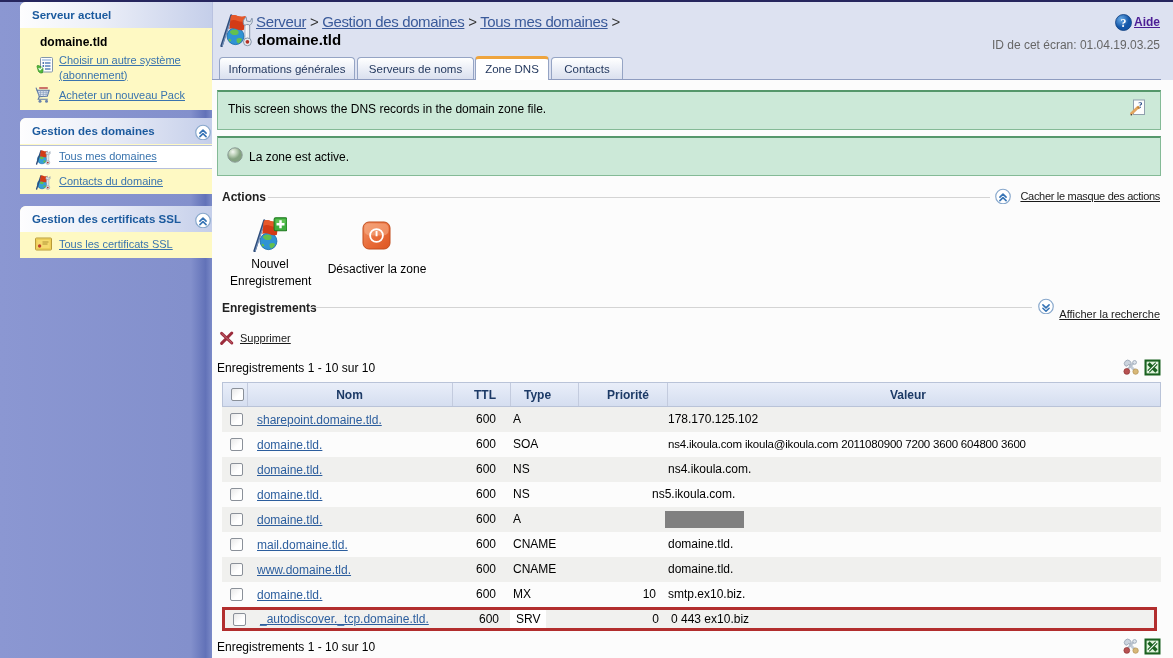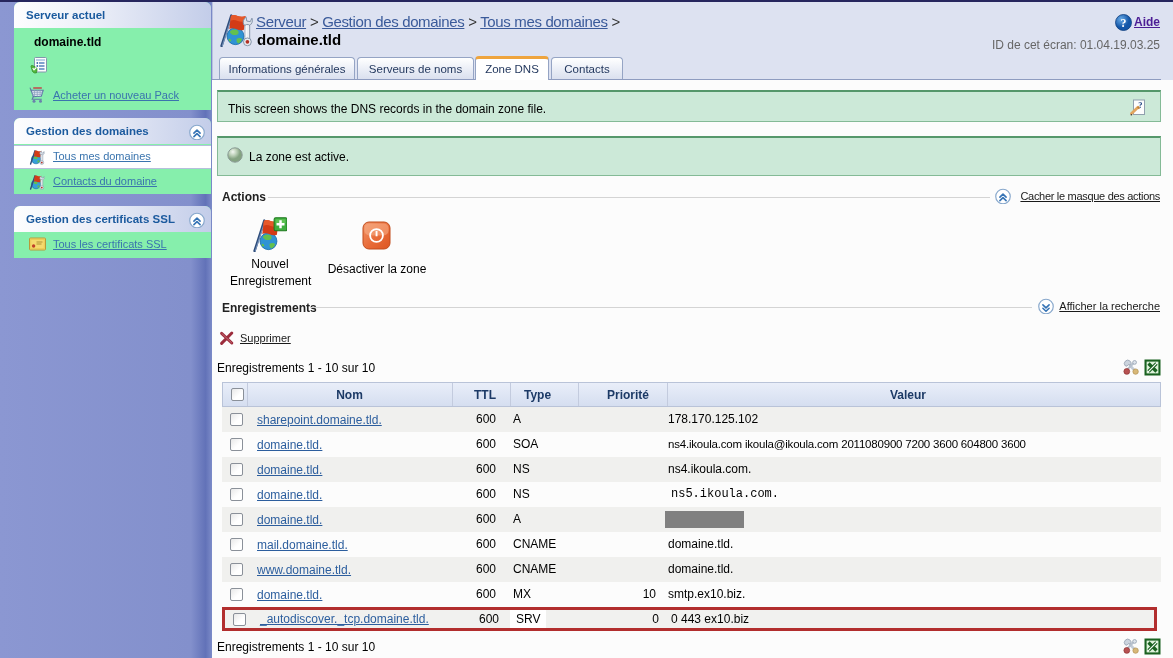--- a/index.html
+++ b/index.html
@@ -2,21 +2,21 @@
 <html><head>
 <meta charset="utf-8">
 <style>
 * { margin:0; padding:0; box-sizing:border-box; }
 body { font-family:"Liberation Sans", sans-serif; }
 #page { position:relative; width:1173px; height:658px; background:#ffffff; overflow:hidden; }
 #topline { position:absolute; left:0; top:0; width:1173px; height:2px; background:#26265e; }
 
 #sidebar { position:absolute; left:0; top:2px; width:212px; height:656px;
   background:linear-gradient(90deg,#8b97d2 0%,#8390cc 90%,#6272b8 97%,#7c8bc8 100%); }
-.panel { position:absolute; left:14px; width:197px; background:#86efac; border-radius:6px 6px 0 0; }
+.panel { position:absolute; left:20px; width:197px; background:#fef9c3; border-radius:6px 6px 0 0; }
 .phead { position:relative; height:26px; border-radius:6px 6px 0 0;
   background:linear-gradient(90deg,#fdfdfe 0%,#eceff8 40%,#c3cde9 100%);
   color:#1b5a9e; font-weight:bold; font-size:11.5px; line-height:26px; padding-left:12px; }
 .phead .coll { position:absolute; right:6px; top:5px; }
 .slink { color:#3a74ae; text-decoration:underline; font-size:11px; }
 .item { position:relative; height:24px; font-size:11px; }
 .item .ic { position:absolute; left:15px; top:3px; }
 .item a { position:absolute; left:39px; top:4px; }
 .item.sel { background:#fff; border-top:1px solid #b6bfdc; border-bottom:1px solid #b6bfdc; }
 
@@ -63,20 +63,21 @@
           <rect x="4.5" y="1.5" width="12" height="14.5" rx="1" fill="#fdfdfd" stroke="#8296ac" stroke-width="1"></rect>
           <rect x="6" y="3" width="9" height="2" fill="#bcd0e8"></rect>
           <circle cx="7.3" cy="7" r="0.9" fill="#3a68a8"></circle>
           <rect x="9" y="6.3" width="5.5" height="1.4" fill="#4a7ab8"></rect>
           <circle cx="7.3" cy="10" r="0.9" fill="#3a68a8"></circle>
           <rect x="9" y="9.3" width="5.5" height="1.4" fill="#4a7ab8"></rect>
           <rect x="9" y="12.3" width="5.5" height="1.4" fill="#4a7ab8"></rect>
           <path d="M1,10.5 Q1,9 2.5,9.5 L5.5,11 Q7.5,12 7,14.5 L6.3,17 Q4,17.5 2.5,15.5 Z" fill="#52b83c" stroke="#2e8a22" stroke-width="0.7"></path>
           <path d="M2.7,12.2 L4,13.8 L6.2,11.5" stroke="#fff" stroke-width="1.1" fill="none"></path>
         </svg></div>
+  <a class="slink" style="position:absolute; left:39px; top:51px; line-height:14.5px;">Choisir un autre système<br>(abonnement)</a>
   <div style="position:absolute; left:15px; top:84px;" id="ic-cart"><svg width="18" height="18" viewBox="0 0 18 18">
           <path d="M4.2,2 L12.8,2" stroke="#c05050" stroke-width="1.6"></path>
           <path d="M2,4.2 L14.2,4.2 L12.3,10.2 L4.4,10.6 Z" fill="#dde4ee" stroke="#5f7aa5" stroke-width="1.1"></path>
           <path d="M5.5,4.4 V10.4 M8.3,4.3 V10.5 M11.1,4.3 V10.4 M2.6,6.3 H13.6 M3.2,8.4 H13" stroke="#8ba0c0" stroke-width="0.7"></path>
           <path d="M2,4.2 L1,1.6 M4.4,10.6 L3.2,13.2 L12.8,13.2" stroke="#5f7aa5" stroke-width="1.1" fill="none"></path>
           <circle cx="5" cy="15.2" r="1.5" fill="#6a82ab"></circle>
           <circle cx="11.5" cy="15.2" r="1.5" fill="#6a82ab"></circle>
         </svg></div>
   <a class="slink" style="position:absolute; left:39px; top:87px;">Acheter un nouveau Pack</a>
 </div>
@@ -167,21 +168,21 @@
         <text x="8.5" y="12.8" font-size="12" font-weight="bold" text-anchor="middle" fill="#ffffff" font-family="Liberation Serif, serif">?</text>
       </svg></div>
 <a style="position:absolute; right:13px; top:15px; font-size:12px; font-weight:bold; color:#4c1d95; text-decoration:underline;">Aide</a>
 <div style="position:absolute; right:13px; top:38px; font-size:12px; color:#666;">ID de cet écran: 01.04.19.03.25</div>
 
 <div class="tab" style="left:219px; width:136px;">Informations générales</div>
 <div class="tab" style="left:357px; width:117px;">Serveurs de noms</div>
 <div class="tab active" style="left:475px; width:74px;">Zone DNS</div>
 <div class="tab" style="left:551px; width:72px;">Contacts</div>
 
-<div class="gbox" style="top:90px; height:32px;">
+<div class="gbox" style="top:90px; height:40px;">
   <div style="position:absolute; left:10px; top:10px;">This screen shows the DNS records in the domain zone file.</div>
   <div id="gb-icon" style="position:absolute; right:14px; top:7px;"><svg width="16" height="18" viewBox="0 0 16 18">
           <rect x="3.5" y="1" width="11" height="14.5" fill="#fdfdfd" stroke="#90a0ae" stroke-width="1"></rect>
           <text x="10.3" y="8.6" font-size="8.5" font-weight="bold" text-anchor="middle" fill="#1a3f7e" font-family="Liberation Serif, serif">?</text>
           <path d="M1.5,14.5 L8,8.2" stroke="#e2a55e" stroke-width="2.8" stroke-linecap="round"></path>
           <path d="M7.6,7.9 L9.4,9.7" stroke="#c08038" stroke-width="1.6"></path>
           <path d="M0.7,15.6 L2,15.9" stroke="#403830" stroke-width="1.3"></path>
         </svg></div>
 </div>
 <div class="gbox" style="top:136px; height:40px;">
@@ -234,21 +235,21 @@
         <rect x="13.6" y="9.8" width="1.9" height="5.5" fill="#ffffff"></rect>
       </svg></div>
 <div class="albl" style="left:322px; top:262px; width:110px;">Désactiver la zone</div>
 
 <div class="sechead" style="left:222px; top:301px;">Enregistrements</div>
 <div class="secline" style="left:310px; top:307px; width:722px;"></div>
 <div id="enr-coll" style="position:absolute; left:1038px; top:298px;"><svg width="16" height="16" viewBox="0 0 15 15">
         <circle cx="7.5" cy="8" r="6.8" fill="#ffffff" stroke="#88a8cc" stroke-width="1.1"></circle>
         <path d="M4.6,6.4 L7.5,9.2 L10.4,6.4 M4.6,9.6 L7.5,12.4 L10.4,9.6" stroke="#3573b5" stroke-width="1.5" fill="none" stroke-linecap="round" stroke-linejoin="round"></path>
       </svg></div>
-<a class="seclink" style="position:absolute; right:13px; top:300px;">Afficher la recherche</a>
+<a class="seclink" style="position:absolute; right:13px; top:308px;">Afficher la recherche</a>
 
 <div id="redx" style="position:absolute; left:219px; top:330px;"><svg width="16" height="16" viewBox="0 0 16 16">
         <path d="M2.6,3.4 L12.8,13 M12.8,3 L2.6,13.4" stroke="#9c2c3c" stroke-width="3" stroke-linecap="round"></path>
         <path d="M2.9,3.6 L12.5,12.7" stroke="#c66a74" stroke-width="1" stroke-linecap="round"></path>
       </svg></div>
 <a class="seclink" style="position:absolute; left:240px; top:332px;">Supprimer</a>
 
 <div class="smalltxt" style="left:217px; top:361px;">Enregistrements 1 - 10 sur 10</div>
 <div id="tools1" style="position:absolute; left:1122px; top:359px;"><svg width="17" height="17" viewBox="0 0 17 17">
         <path d="M8,6.5 L13,11.8" stroke="#c3cbd5" stroke-width="2.6" stroke-linecap="round"></path>
@@ -298,21 +299,21 @@
     <a class="cell" style="left:35px; line-height:26px;">domaine.tld.</a>
     <span class="cell" style="left:229px; width:45px; text-align:right;">600</span>
     <span class="cell" style="left:291px;">NS</span>
     <span class="cell" style="left:446px;">ns4.ikoula.com.</span>
   </div>
   <div class="trow even">
     <span class="cb"></span>
     <a class="cell" style="left:35px; line-height:26px;">domaine.tld.</a>
     <span class="cell" style="left:229px; width:45px; text-align:right;">600</span>
     <span class="cell" style="left:291px;">NS</span>
-    <span class="cell" style="left:449px;font-family:Liberation Mono, monospace;">ns5.ikoula.com.</span>
+    <span class="cell" style="left:430px;">ns5.ikoula.com.</span>
   </div>
   <div class="trow odd">
     <span class="cb"></span>
     <a class="cell" style="left:35px; line-height:26px;">domaine.tld.</a>
     <span class="cell" style="left:229px; width:45px; text-align:right;">600</span>
     <span class="cell" style="left:291px;">A</span>
     <span class="cell" style="left:443px; top:4px; width:79px; height:17px; background:#808080;"></span>
   </div>
   <div class="trow even">
     <span class="cb"></span>

